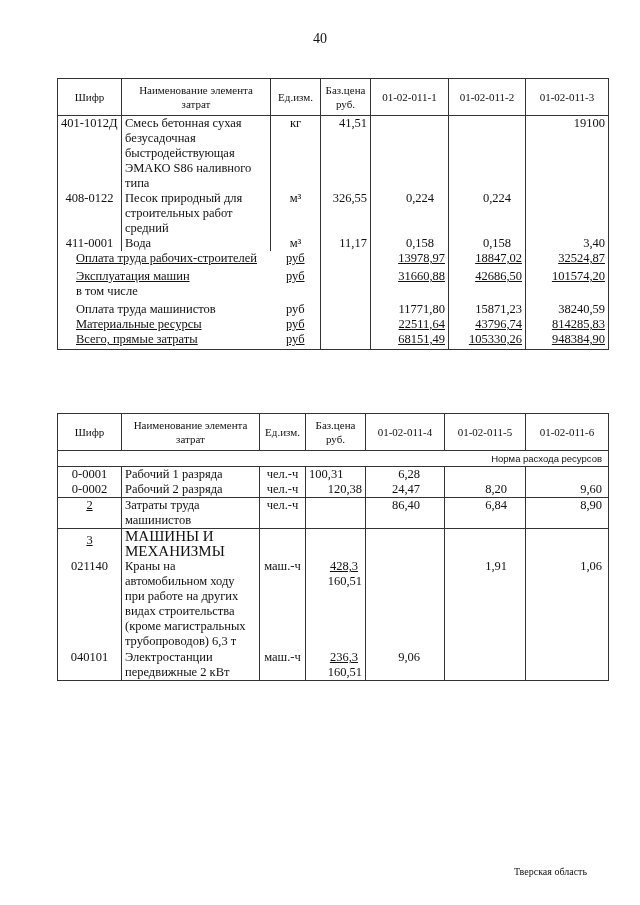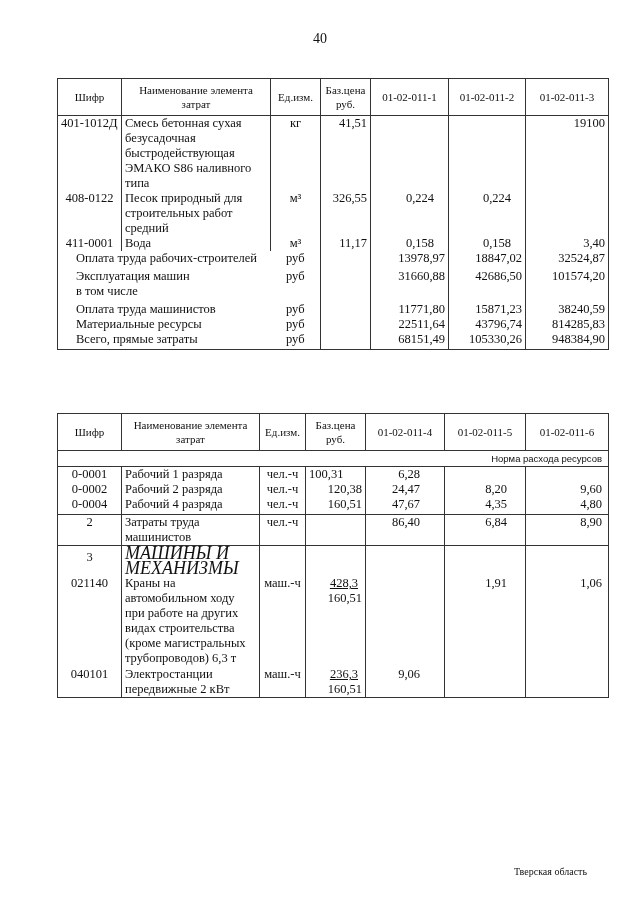--- a/index.html
+++ b/index.html
@@ -26,31 +26,31 @@
     }
     table.doc th {
       border-top: 1px solid #333; border-bottom: 1px solid #333;
       vertical-align: middle; text-align: center; height: 36px;
       line-height: 14px; font-size: 11px;
     }
     table.doc tr.sep td { border-top: 1px solid #333; }
     table.doc tr.last td { border-bottom: 1px solid #333; }
     .c { text-align: center; }
     .r { text-align: right; }
-    .b { font-weight: bold; }
+    .b { font-weight: bold; text-decoration: underline; }
     .section-label {
       font-family: "Liberation Sans", "DejaVu Sans", sans-serif;
       font-size: 9.5px; text-align: right; padding-right: 6px !important;
       border-bottom: 1px solid #333; line-height: 13px;
     }
     .u { text-decoration: underline; }
     #t1 { top: 78px; }
     #t2 { top: 413px; }
     .pad-top td { padding-top: 2px; }
-    .bigbold { font-weight: bold; font-size: 18px; line-height: 15px; font-style: italic; }
+    .bigbold { font-weight: bold; font-size: 15px; line-height: 15px; }
   </style>
 </head>
 <body>
 
 <div class="page-number">40</div>
 
 <table class="doc" id="t1">
   <colgroup>
     <col style="width:64px">
       <col style="width:149px">
@@ -186,29 +186,20 @@
     </tr>
     <tr>
       <td class="c">0-0002</td>
       <td>Рабочий 2 разряда</td>
       <td class="c">чел.-ч</td>
       <td class="r">120,38</td>
       <td class="r" style="padding-right:24px">24,47</td>
       <td class="r" style="padding-right:18px">8,20</td>
       <td class="r" style="padding-right:6px">9,60</td>
     </tr>
-    <tr>
-      <td class="c" style="padding-bottom:2px">0-0004</td>
-      <td>Рабочий 4 разряда</td>
-      <td class="c">чел.-ч</td>
-      <td class="r">160,51</td>
-      <td class="r" style="padding-right:24px">47,67</td>
-      <td class="r" style="padding-right:18px">4,35</td>
-      <td class="r" style="padding-right:6px">4,80</td>
-    </tr>
     <tr class="sep">
       <td class="c b">2</td>
       <td>Затраты труда машинистов</td>
       <td class="c">чел.-ч</td>
       <td></td>
       <td class="r" style="padding-right:24px">86,40</td>
       <td class="r" style="padding-right:18px">6,84</td>
       <td class="r" style="padding-right:6px">8,90</td>
     </tr>
     <tr class="sep">

